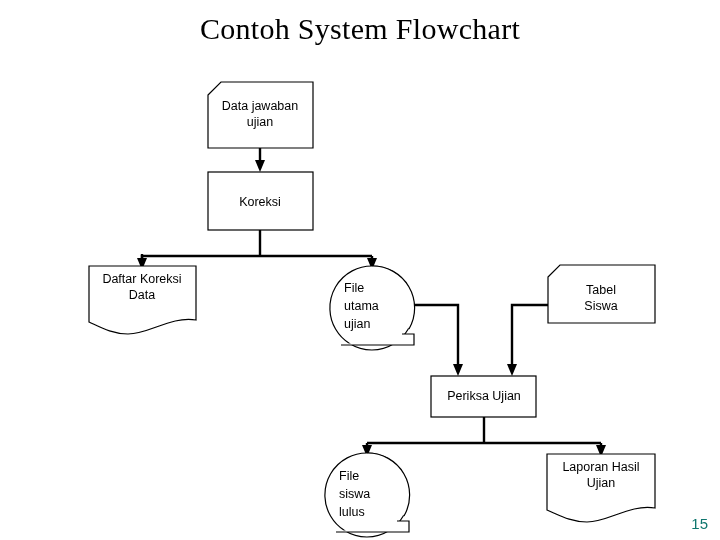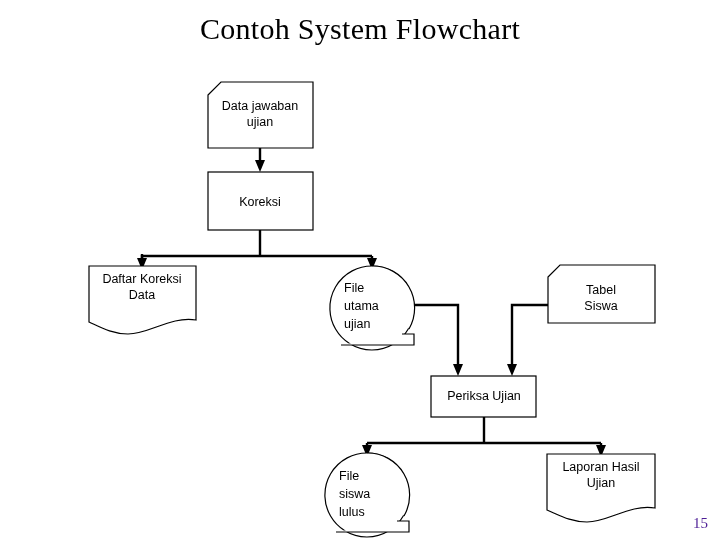--- a/index.html
+++ b/index.html
@@ -24,23 +24,23 @@
     font-family: "Liberation Serif", serif;
     font-size: 30px;
     font-weight: normal;
     color: #000000;
     letter-spacing: 0.3px;
   }
   #page-number {
     position: absolute;
     right: 12px;
     bottom: 8px;
-    font-family: Liberation Serif, serif;
+    font-family: Liberation Sans, sans-serif;
     font-size: 15px;
-    color: #4c1d95;
+    color: #0f766e;
   }
   #flow-canvas {
     position: absolute;
     left: 0;
     top: 0;
     width: 720px;
     height: 540px;
   }
   .shape-outline {
     fill: #ffffff;

